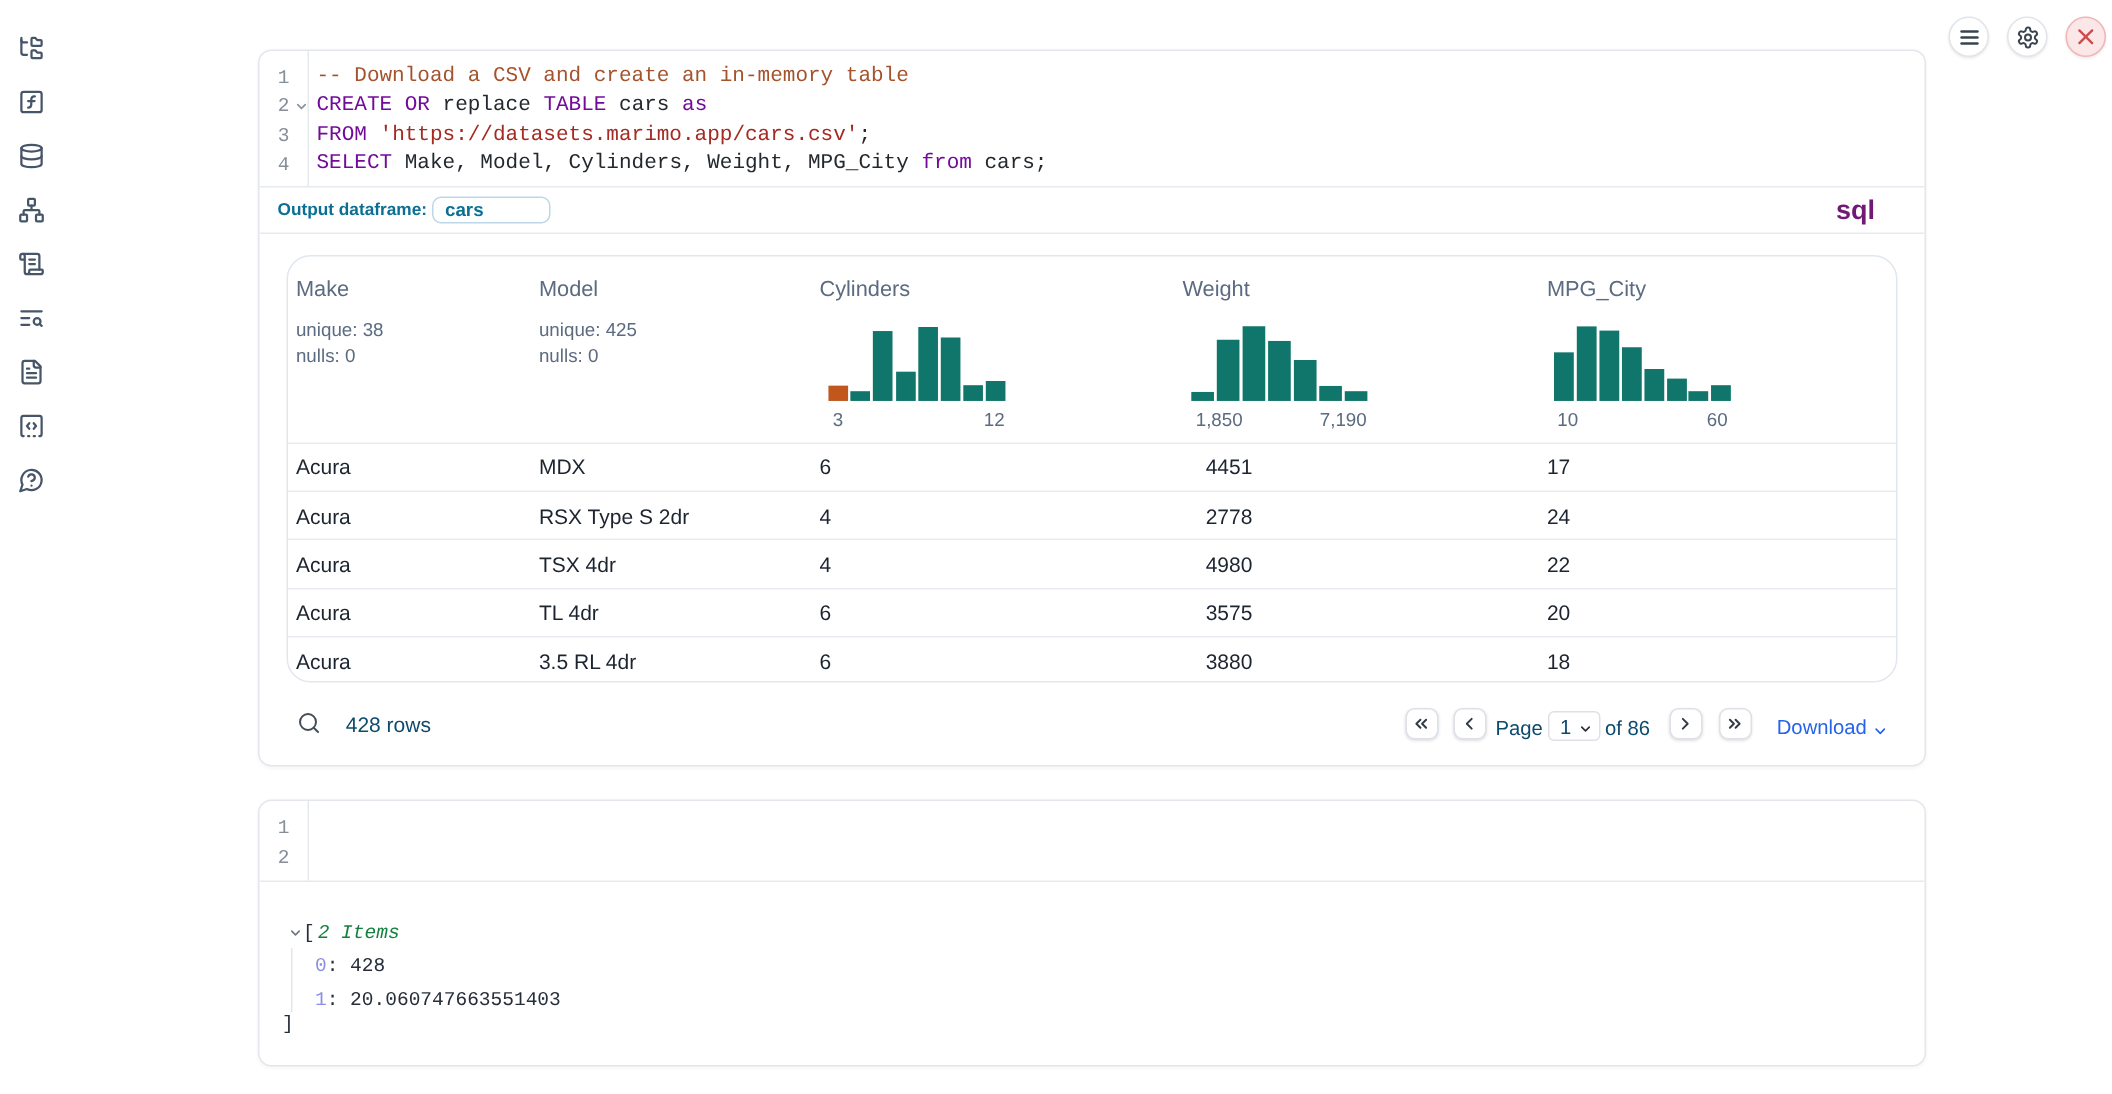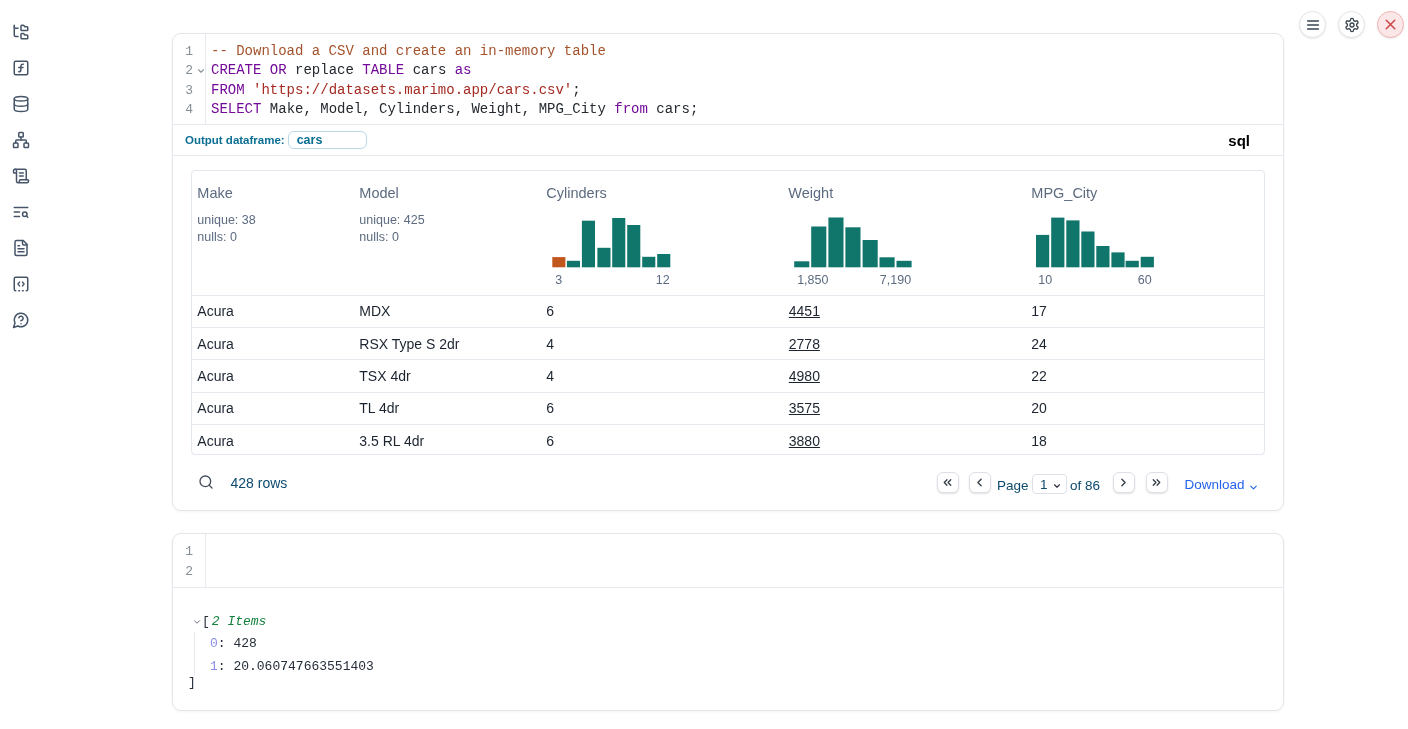--- a/index.html
+++ b/index.html
@@ -20,30 +20,30 @@
 .gutter { width:33px; flex:none; border-right:1px solid #e6e9ed; color:#868e98; font:13px/19.66px "Liberation Mono",monospace; text-align:right; padding-right:12px; padding-top:inherit; position:relative; white-space:pre; }
 .codearea { font:14px/19.66px "Liberation Mono",monospace; color:#24292f; padding-left:5px; white-space:pre; }
 .kw { color:#730a99; }
 .str { color:#a52a21; }
 .cmt { color:#a5532c; }
 
 
 .outvar { height:31px; display:flex; align-items:center; padding-left:12px; border-bottom:1px solid #e6e9ed; }
 .outvar .lbl { color:#0b6f94; font-weight:bold; font-size:11.5px; }
 .outvar input { width:79px; height:18px; margin-left:3px; border:1px solid #bcd8e6; border-radius:6px; color:#0b6f94; font-weight:bold; font-size:12.5px; font-family:"Liberation Sans",sans-serif; padding:0 0 0 8px; outline:none; }
-.sqltag { margin-left:auto; margin-right:33px; color:#000000; font-weight:bold; font-size:15px; }
-
-
-.tbl { position:absolute; left:17.8px; top:136.2px; width:1074px; height:285px; border:1px solid #e2e7ee; border-radius:4px; }
+.sqltag { margin-left:auto; margin-right:33px; color:#701a75; font-weight:bold; font-size:18px; }
+
+
+.tbl { position:absolute; left:17.8px; top:136.2px; width:1074px; height:285px; border:1px solid #e2e7ee; border-radius:16px; }
 .thead { position:relative; height:123.5px; }
 .hname { position:absolute; top:14px; font-size:14.5px; color:#5c6b80; }
 .hmeta { position:absolute; font-size:12.5px; color:#5c6b80; line-height:17px; }
 .trow { height:32.3px; border-top:1px solid #e7ebf0; position:relative; }
 .trow div { position:absolute; top:50%; transform:translateY(-50%); font-size:14px; color:#1c2430; }
-.c1 { left:5.5px; } .c2 { left:167.5px; } .c3 { left:354.5px; } .c4 { left:597px;text-decoration:underline; } .c5 { left:839.5px; }
+.c1 { left:5.5px; } .c2 { left:167.5px; } .c3 { left:354.5px; } .c4 { left:612px; } .c5 { left:839.5px; }
 
 
 .tfoot { position:absolute; left:0; top:0; width:100%; height:100%; pointer-events:none; }
 .pgbtn { position:absolute; top:437.5px; width:21.5px; height:21.5px; border:1px solid #dde1e7; border-radius:6px; background:#fff; box-shadow:0 1px 2px rgba(0,0,0,.12); display:flex; align-items:center; justify-content:center; color:#333b46; }
 .ftext { position:absolute; font-size:13.5px; color:#0c4a6e; }
 
 
 .mono13 { position:absolute; font:13px "Liberation Mono",monospace; color:#262e3a; white-space:pre; }
 .itemkey { color:#8a8ee4; }
 .faint { color:#15803d; font-style:italic; }

